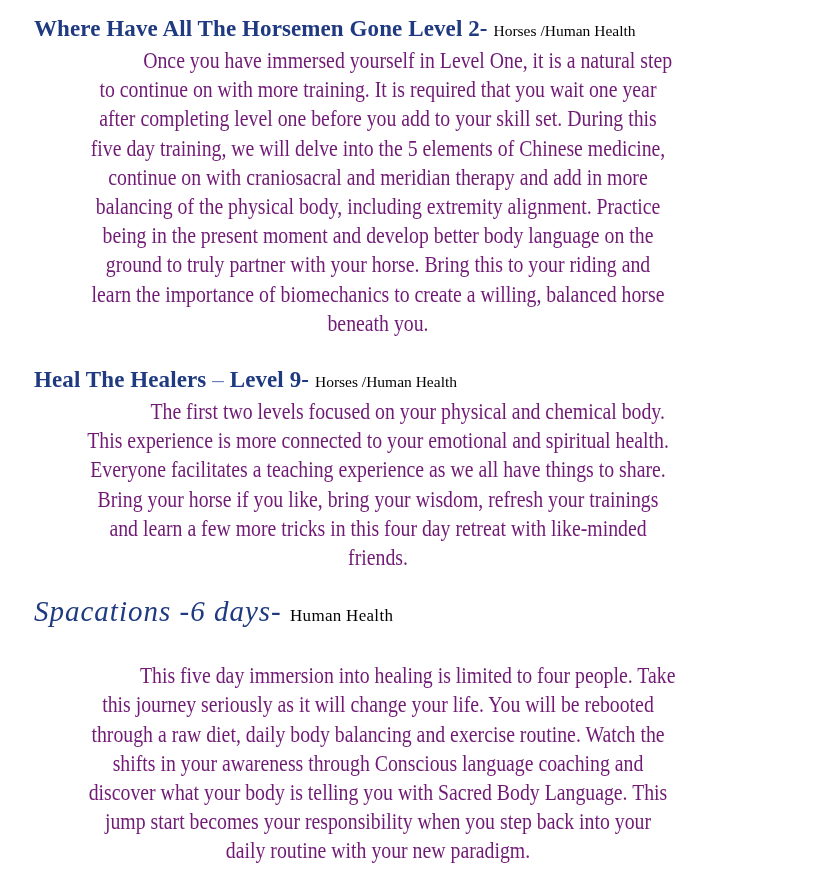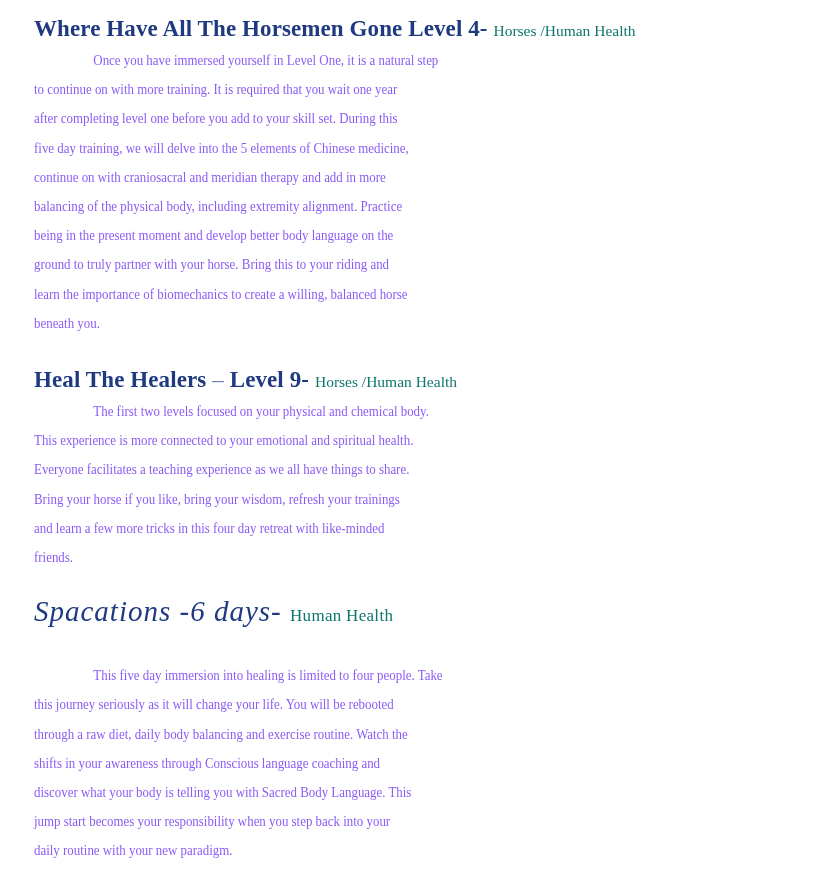--- a/index.html
+++ b/index.html
@@ -26,21 +26,21 @@
       font-size: 23px;
       font-weight: bold;
       color: #1f3a80;
       line-height: 30px;
       white-space: nowrap;
       letter-spacing: 0.1px;
     }
     .heading .sub {
       font-size: 15.5px;
       font-weight: normal;
-      color: #0f766e;
+      color: #000000;
       letter-spacing: 0;
       text-align: center;
     }
     .heading .dash {
       font-weight: normal;
       color: #6a7fb5;
     }
     .heading.italic {
       font-style: italic;
       font-weight: normal;
@@ -48,43 +48,44 @@
       letter-spacing: 1px;
       line-height: 36px;
     }
     .heading.italic .sub {
       font-style: normal;
       font-size: 17px;
       letter-spacing: 0.3px;
       margin-top: 8px;
     }
     .body-lines {
-      font-size: 15px;
+      font-size: 23px;
       line-height: 29.2px;
-      color: #8b5cf6;
+      color: #701a75;
+      text-align: center;
     }
     .line {
       display: block;
       white-space: nowrap;
       transform-origin: left center;
       transform: scaleX(0.86);
     }
     .line.indent { padding-left: 69px; }
     .gap-1 { height: 27px; }
     .gap-2 { height: 21px; }
     .gap-3 { height: 27px; }
   </style>
 </head>
 <body>
 
 <div class="page">
 
   <div class="section">
     <div class="heading">
-      <span>Where Have All The Horsemen Gone Level 4</span><span>-</span>
+      <span>Where Have All The Horsemen Gone Level 2</span><span>-</span>
       <span class="sub">Horses /Human Health</span>
     </div>
     <div class="body-lines">
       <span class="line indent">Once you have immersed yourself in Level One, it is a natural step</span>
       <span class="line">to continue on with more training. It is required that you wait one year</span>
       <span class="line">after completing level one before you add to your skill set. During this</span>
       <span class="line">five day training, we will delve into the 5 elements of Chinese medicine,</span>
       <span class="line">continue on with craniosacral and meridian therapy and add in more</span>
       <span class="line">balancing of the physical body, including extremity alignment. Practice</span>
       <span class="line">being in the present moment and develop better body language on the</span>

